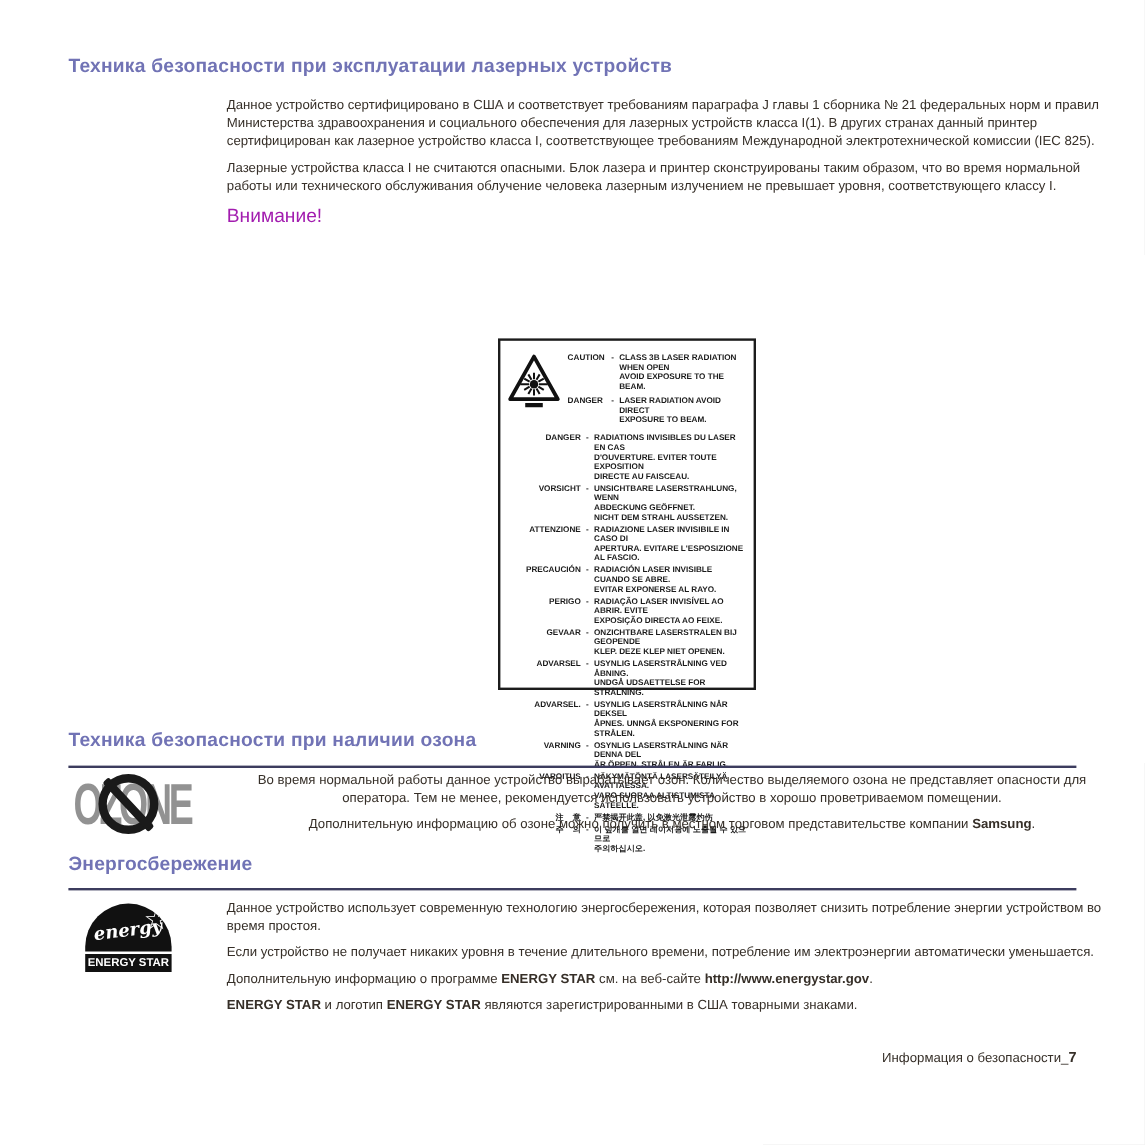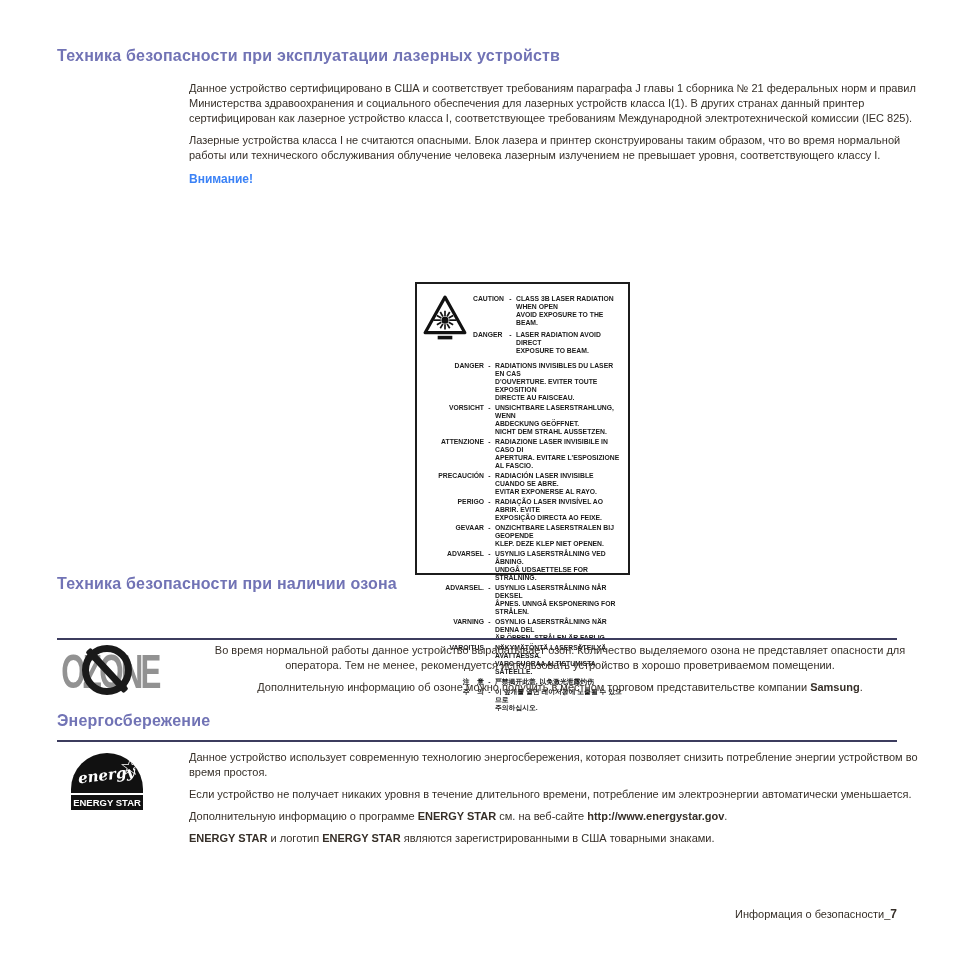--- a/index.html
+++ b/index.html
@@ -8,21 +8,21 @@
     font-family:"Liberation Sans",sans-serif;color:#362f28;overflow:hidden;
     margin:0 auto;
   }
   .abs{position:absolute;}
   
   .sec-title{font-size:16px;font-weight:bold;color:#7173b5;letter-spacing:.2px;}
   .rule{height:2px;background:#3c3c5e;width:840px;}
   
   .textcol{width:742px;margin-left:24px;}
   .textcol p{margin:0 0 7px 0;font-size:11px;line-height:15px;}
-  .warn-h{font-size:12px;font-weight:bold;margin:9px 0 5px 0;color:#3b82f6;}
+  .warn-h{font-size:16px;font-weight:normal;margin:9px 0 5px 0;color:#a21caf;}
   
   .label-box{
     left:415px;top:282px;width:215px;height:293px;border:2px solid #1c1c1c;
     box-sizing:border-box;background:#fff;padding:8px 6px 4px 5px;color:#1a1a1a;
   }
   .label-header{display:flex;gap:5px;margin-bottom:3px;}
   .tri-wrap{flex:0 0 46px;padding-top:2px;}
   .hdr-rows{flex:1;padding-top:3px;}
   .lrow{display:grid;grid-template-columns:62px 7px 1fr;column-gap:2px;margin-bottom:2px;
         font-size:6.8px;line-height:8px;font-weight:bold;}
@@ -58,21 +58,21 @@
     font-size:15px;transform:rotate(-7deg);
   }
   .estar-star{
     position:absolute;right:2px;top:2px;color:#fff;font-size:24px;line-height:24px;
   }
   .estar-bar{
     margin-top:2px;width:72px;height:15px;background:#111;color:#fff;
     font-size:9.5px;font-weight:bold;text-align:center;line-height:15px;letter-spacing:0;
   }
   
-  .footer{right:57px;top:907px;font-size:11px;display:flex;align-items:baseline;}
+  .footer{right:57px;top:874px;font-size:11px;display:flex;align-items:baseline;}
   .footer b{font-size:12px;}
   b{font-weight:bold;}
 </style>
 </head>
 <body>
 
 <div id="page">
 
   <div class="abs sec-title" style="left:57px;top:47px;">Техника безопасности при эксплуатации лазерных устройств</div>
 
@@ -189,21 +189,21 @@
       <span class="ltext">严禁揭开此盖, 以免激光泄露灼伤</span>
     </div>
     <div class="lrow">
       <span class="lterm">주    의</span>
       <span class="lsep">-</span>
       <span class="ltext">이 덮개를 열면 레이저광에 노출될 수 있으므로
 주의하십시오.</span>
     </div>
   </div>
 
-  <div class="abs sec-title" style="left:57px;top:575px;">Техника безопасности при наличии озона</div>
+  <div class="abs sec-title" style="left:57px;top:609px;">Техника безопасности при наличии озона</div>
   <div class="abs rule" style="left:57px;top:638px;"></div>
 
   <div class="abs ozone-icon">
     <div class="ozone-word">OZONE</div>
     <div class="ozone-ring"></div>
     <div class="ozone-slash"></div>
   </div>
 
   <div class="abs textcol" style="left:165px;top:643px;text-align:center;">
     <p>Во время нормальной работы данное устройство вырабатывает озон. Количество выделяемого озона не представляет опасности для оператора. Тем не менее, рекомендуется использовать устройство в хорошо проветриваемом помещении.</p>

